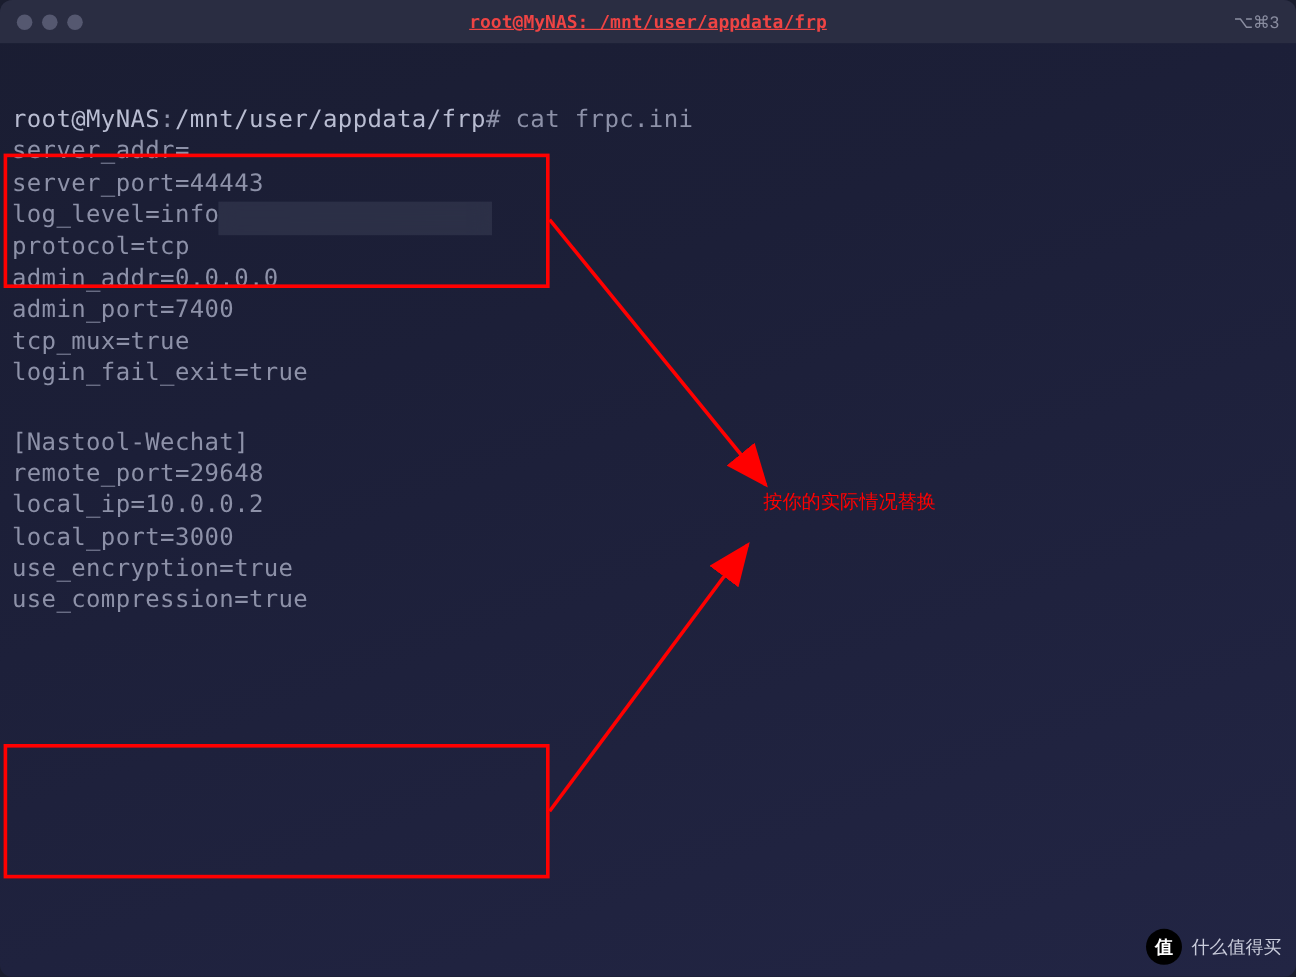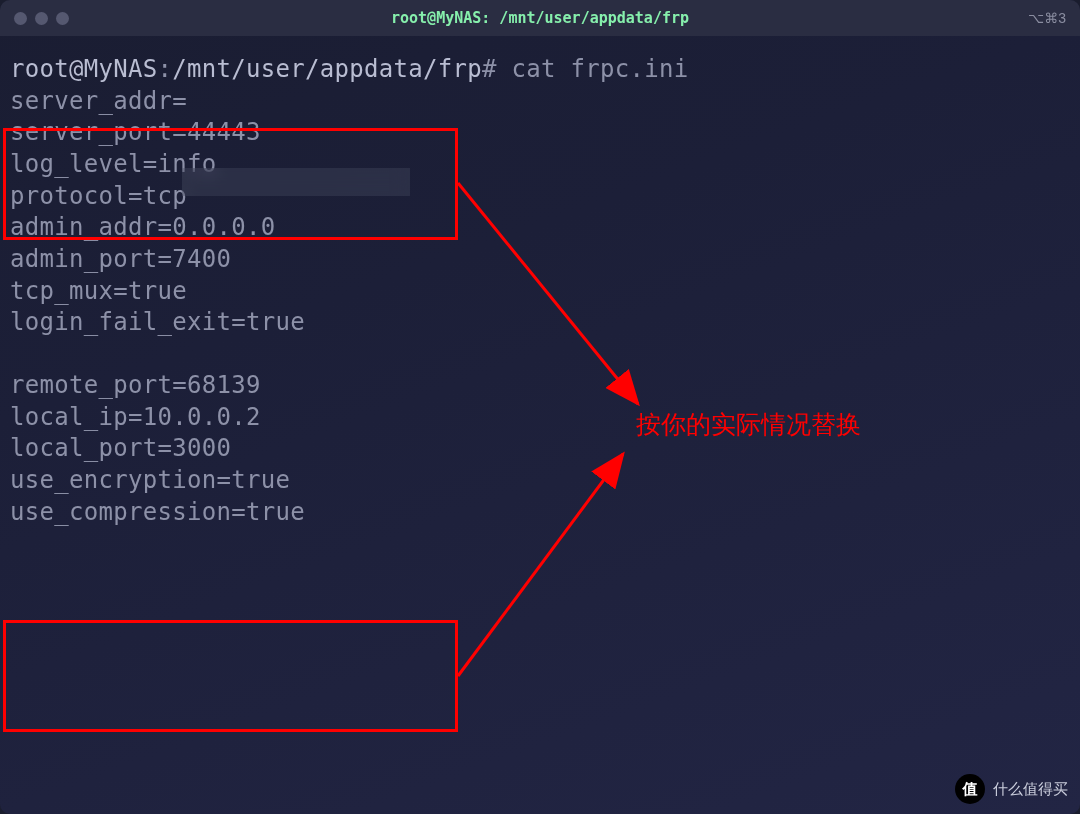--- a/index.html
+++ b/index.html
@@ -35,37 +35,39 @@
     .light {
       width: 13px;
       height: 13px;
       border-radius: 50%;
       background: #555870;
     }
     .title {
       position: absolute;
       left: 50%;
       transform: translateX(-50%);
-      color: #86efac;
+      color: #ef4444;
       font-size: 15px;
       font-weight: 600;
+      text-decoration: underline;
     }
     .title-shortcut {
       position: absolute;
       right: 14px;
       color: #8a8da0;
       font-size: 14px;
       font-family: -apple-system, sans-serif;
     }
     .terminal {
       padding: 18px 10px 10px 10px;
-      font-size: 24px;
+      font-size: 20px;
       line-height: 1.32;
       color: #8d91a8;
       letter-spacing: 0.3px;
+      margin-top: 32px;
     }
     .prompt-line { white-space: pre; }
     .user-host { color: #b9bdd2; }
     .path { color: #b9bdd2; }
     .cmd { color: #8d91a8; }
     .blank-line { height: 31px; }
     .highlight-box {
       position: absolute;
       border: 3px solid #ff0000;
       pointer-events: none;
@@ -79,21 +81,21 @@
     .box2 {
       left: 3px;
       top: 620px;
       width: 455px;
       height: 112px;
     }
     .annotation {
       position: absolute;
       color: #ff0000;
       font-family: -apple-system, 'PingFang SC', sans-serif;
-      font-size: 25px;
+      font-size: 16px;
       left: 636px;
       top: 408px;
     }
     svg.arrows {
       position: absolute;
       top: 0;
       left: 0;
       width: 1080px;
       height: 814px;
       pointer-events: none;
@@ -152,21 +154,22 @@
     <div class="prompt-line"><span class="user-host">root@MyNAS</span><span>:</span><span class="path">/mnt/user/appdata/frp</span><span>#</span> <span class="cmd">cat frpc.ini</span></div>
     <div>server_addr=</div>
     <div>server_port=44443</div>
     <div>log_level=info</div>
     <div>protocol=tcp</div>
     <div>admin_addr=0.0.0.0</div>
     <div>admin_port=7400</div>
     <div>tcp_mux=true</div>
     <div>login_fail_exit=true</div>
     <div class="blank-line"></div>
-    <div>remote_port=68139</div>
+    <div>[Nastool-Wechat]</div>
+    <div>remote_port=29648</div>
     <div>local_ip=10.0.0.2</div>
     <div>local_port=3000</div>
     <div>use_encryption=true</div>
     <div>use_compression=true</div>
   </div>
 
   <div class="blur-box"></div>
 
   <div class="highlight-box box1"></div>
   <div class="highlight-box box2"></div>

